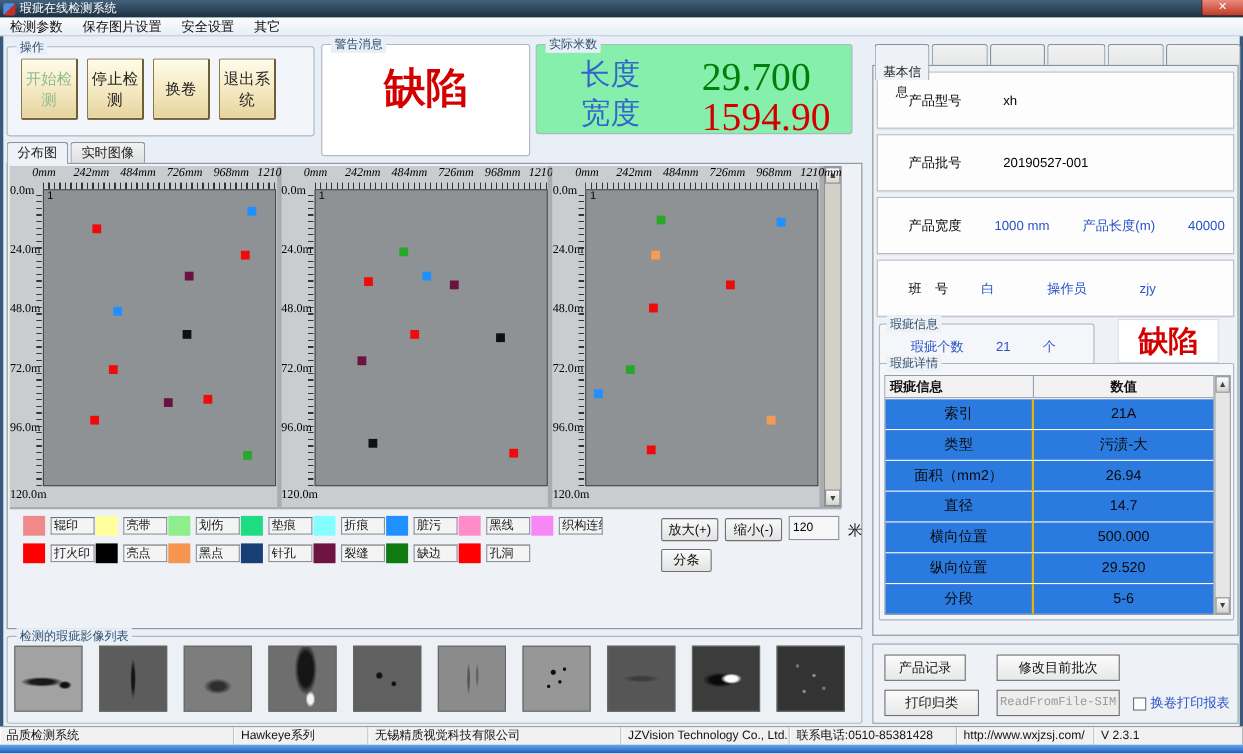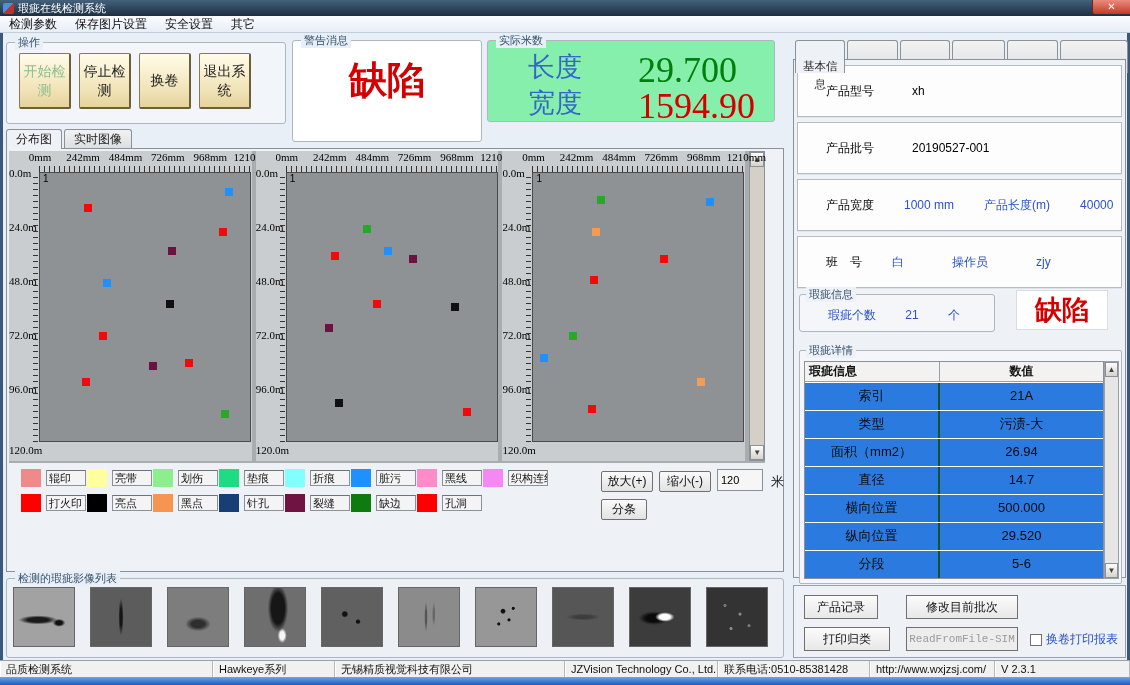--- a/index.html
+++ b/index.html
@@ -58,21 +58,21 @@
     border-top-left-radius:3px; border-top-right-radius:3px; color:#222; }
   .tab.active { background:#eef1f5; height:20px; position:relative; z-index:2; }
 
   .tabpage { position:absolute; left:6px; top:148px; width:778px; height:424px;
     border:1px solid #8b9199; background:#eef1f5; }
 
   .plots-strip { position:absolute; left:2px; top:2px; width:756px; height:312px; background:#a9adaf; display:flex; }
   .plot-panel { width:246px; height:310px; background:#c9cdcf; position:relative; margin-right:4px; }
   .ruler { position:absolute; left:0; top:0; width:246px; height:14px; }
   .ruler-label { position:absolute; top:0; font-family:"Liberation Serif","DejaVu Serif",serif;
-    font-size:11px; color:#000; transform:translateX(-45%); white-space:nowrap; }
+    font-size:11px; color:#000; transform:translateX(-45%); white-space:nowrap;font-style:italic; }
   .tickstrip { position:absolute; left:30px; top:15px; width:212px; height:6px;
     background:repeating-linear-gradient(90deg,#333 0 1px,transparent 1px 5px); }
   .ycol { position:absolute; left:0; top:21px; width:30px; height:270px; }
   .ylabel { position:absolute; left:0; font-family:"Liberation Serif","DejaVu Serif",serif;
     font-size:11px; color:#000; }
   .yticks { position:absolute; left:24px; top:21px; width:5px; height:270px;
     background:repeating-linear-gradient(0deg,#333 0 1px,transparent 1px 6px); }
   .plotarea { position:absolute; left:30px; top:21px; width:212px; height:270px;
     background:#8e9294; border:1px solid #4a4a4a; }
   .panel-index { position:absolute; left:3px; top:0px; font-size:10px; color:#000; }
@@ -148,33 +148,33 @@
     border:1px solid #aeb6c0; border-radius:3px; background:#f4f6f9; }
   .defect-group .glabel2 { position:absolute; top:-8px; left:6px; background:#eef1f5; padding:0 3px;
     font-size:11px; color:#33516e; }
   .defect-count { position:absolute; left:28px; top:12px; color:#2a52c8; font-size:12px; }
   .defect-count span { margin-right:26px; }
 
   .alert-box { position:absolute; left:222px; top:230px; width:92px; height:40px; background:#fff;
     border:1px solid #d8dde3; text-align:center; font-family:"Liberation Serif","DejaVu Serif",serif;
     font-size:27px; font-weight:bold; color:#d40000; line-height:38px; }
 
-  .detail-group { position:absolute; left:5px; top:290px; width:323px; height:234px;
+  .detail-group { position:absolute; left:5px; top:270px; width:323px; height:234px;
     border:1px solid #aeb6c0; border-radius:2px; background:#f4f6f9; }
   .detail-group .glabel2 { position:absolute; top:-8px; left:6px; background:#eef1f5; padding:0 3px;
     font-size:11px; color:#33516e; }
   .detail-table { position:absolute; left:4px; top:10px; width:300px; height:218px;
     border:1px solid #8b9199; background:#fff; }
   .dt-header { display:flex; height:20px; background:#f2f2f2; border-bottom:1px solid #9aa0a8; }
   .dt-header div { font-size:12px; font-weight:bold; color:#111; line-height:19px; }
   .dt-h1 { width:135px; padding-left:4px; border-right:1px solid #9aa0a8; }
   .dt-h2 { flex:1; text-align:center; }
   .dt-row { display:flex; height:27px; background:#2b7ae0; margin-top:1px; }
   .dt-row div { font-size:13px; color:#0a0a0a; line-height:26px; text-align:center; }
-  .dt-c1 { width:135px; border-right:2px solid #14532d; }
+  .dt-c1 { width:135px; border-right:2px solid #eab308; }
   .dt-c2 { flex:1; }
   .dt-scroll { position:absolute; right:2px; top:10px; width:15px; height:218px; background:#e6e6e6;
     border:1px solid #9aa0a8; display:flex; flex-direction:column; justify-content:space-between; }
 
   .actions-box { position:absolute; left:793px; top:585px; width:333px; height:73px;
     border:1px solid #9aa0a8; background:#eef1f5; }
   .act-btn { position:absolute; height:24px; background:linear-gradient(#fbfbfb,#e8e8e8);
     border:1px solid #707070; font-size:12px; text-align:center; color:#111; line-height:22px; }
   .act-b1 { left:10px; top:9px; width:74px; }
   .act-b2 { left:112px; top:9px; width:112px; }

